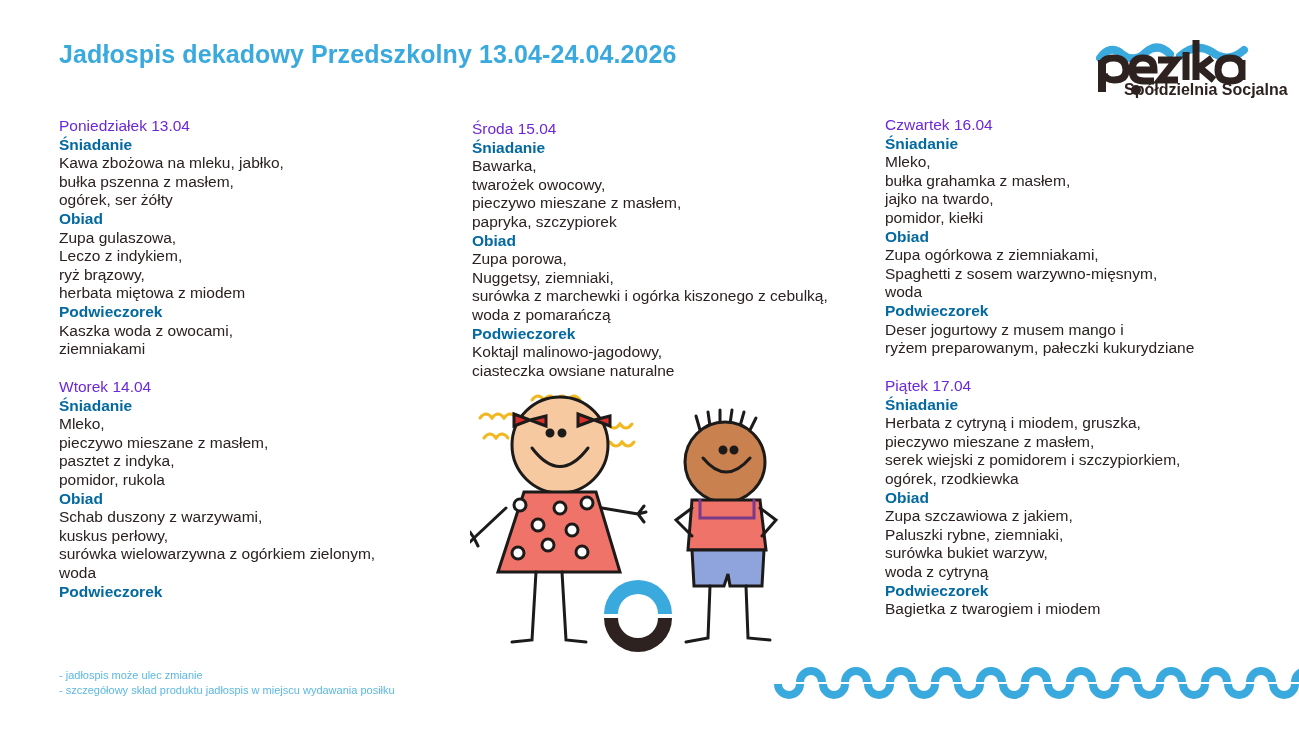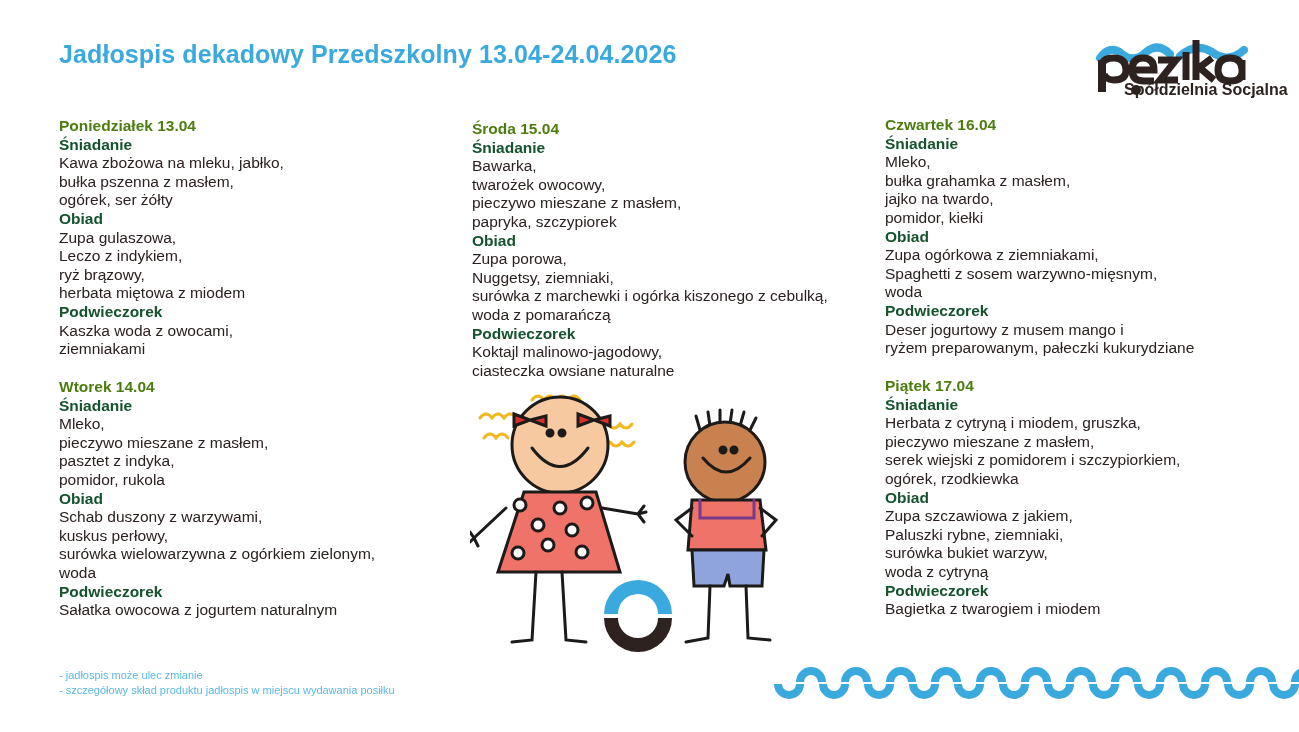--- a/index.html
+++ b/index.html
@@ -4,22 +4,22 @@
 <style>
   html, body { margin: 0; padding: 0; background: #ffffff; }
   body { width: 1299px; height: 732px; position: relative; overflow: hidden;
          font-family: "Liberation Sans", sans-serif; color: #2b2120; }
   .title { position: absolute; left: 59px; top: 40px; font-size: 25px; font-weight: bold;
            color: #3aa9dd; letter-spacing: 0.1px; white-space: nowrap; }
   .logo { position: absolute; left: 1096px; top: 30px; width: 162px; height: 66px; }
   .logo-sub { position: absolute; left: 1124px; top: 81px; font-size: 16px; font-weight: bold;
               color: #2e2220; white-space: nowrap; }
   .day { position: absolute; font-size: 15.5px; line-height: 18.6px; white-space: nowrap; }
-  .day-title { color: #4d7c0f; font-weight: bold; }
-  .meal-label { font-weight: bold; color: #14532d; }
+  .day-title { color: #6d28d9; font-weight: normal; }
+  .meal-label { font-weight: bold; color: #0369a1; }
   .item { color: #2b2120; }
   .notes { position: absolute; left: 59px; top: 668px; font-size: 11px; line-height: 14.5px;
            color: #5bb8e3; white-space: nowrap; }
   .waves { position: absolute; left: 774px; top: 664px; width: 525px; height: 36px; }
   .kids { position: absolute; left: 470px; top: 390px; width: 320px; height: 270px; }
 </style>
 </head>
 <body>
 
 <div class="title">Jadłospis dekadowy Przedszkolny 13.04-24.04.2026</div>
@@ -67,21 +67,20 @@
   <div class="item">Mleko,</div>
   <div class="item">pieczywo mieszane z masłem,</div>
   <div class="item">pasztet z indyka,</div>
   <div class="item">pomidor, rukola</div>
   <div class="meal-label">Obiad</div>
   <div class="item">Schab duszony z warzywami,</div>
   <div class="item">kuskus perłowy,</div>
   <div class="item">surówka wielowarzywna z ogórkiem zielonym,</div>
   <div class="item">woda</div>
   <div class="meal-label">Podwieczorek</div>
-  <div class="item">Sałatka owocowa z jogurtem naturalnym</div>
 </div>
 
 <div class="day" style="left:472px; top:120px;">
   <div class="day-title">Środa 15.04</div>
   <div class="meal-label">Śniadanie</div>
   <div class="item">Bawarka,</div>
   <div class="item">twarożek owocowy,</div>
   <div class="item">pieczywo mieszane z masłem,</div>
   <div class="item">papryka, szczypiorek</div>
   <div class="meal-label">Obiad</div>

